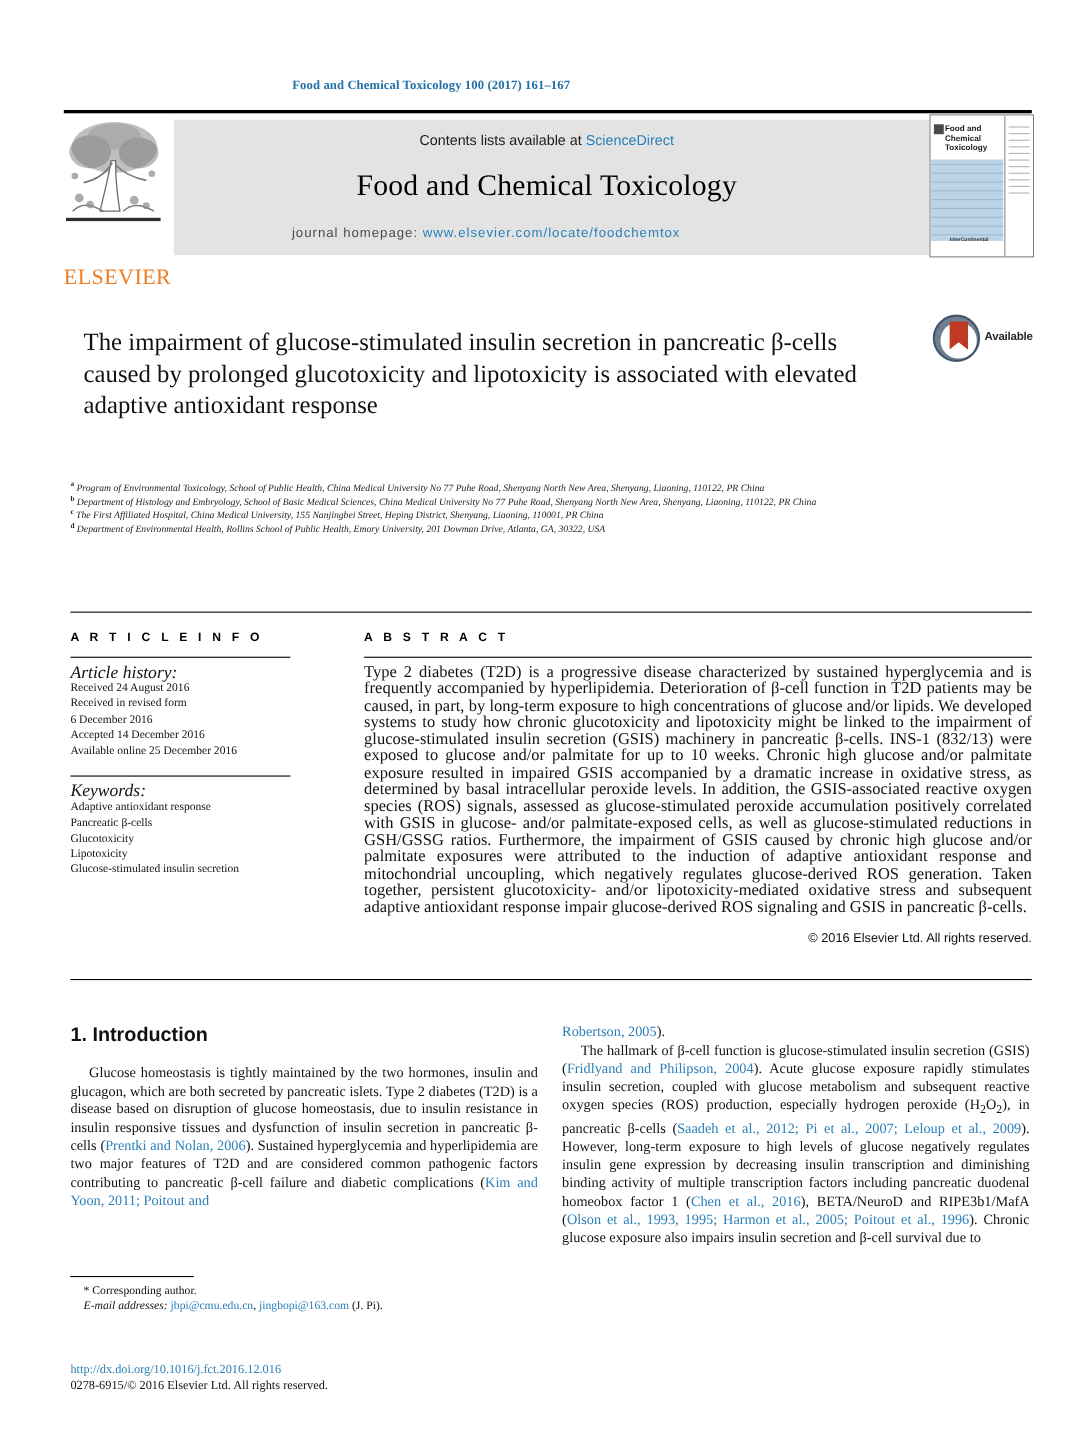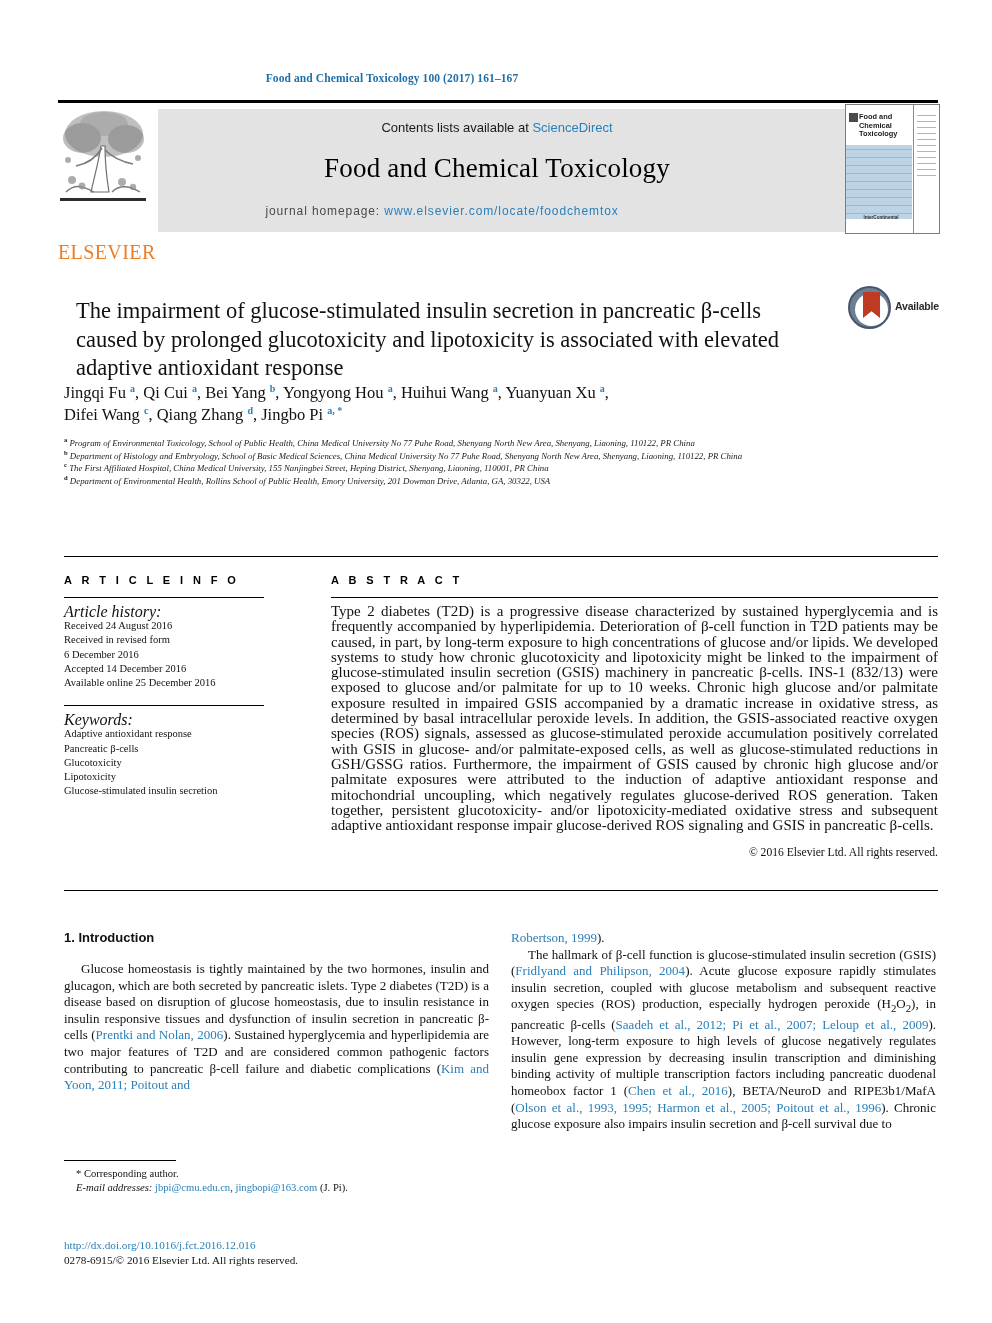--- a/index.html
+++ b/index.html
@@ -367,21 +367,21 @@
   }
   .abs-body {
     font-family: "Liberation Serif", serif;
     font-size: 15px;
     line-height: 15.3px;
     text-align: justify;
     color: #111;
     margin: 0;
   }
   .abs-copy {
-    font-family: Liberation Serif, serif;
+    font-family: Liberation Sans, sans-serif;
     font-size: 11.6px;
     line-height: 15.3px;
     text-align: right;
     color: #111;
     margin-top: 12px;
   }
   .rule-bottom {
     position: absolute;
     left: 64px;
     top: 890px;
@@ -398,21 +398,21 @@
     width: 425px;
   }
   .col-right {
     position: absolute;
     left: 511px;
     top: 930px;
     width: 425px;
   }
   .sec-title {
     font-family: "Liberation Sans", sans-serif;
-    font-size: 13px;
+    font-size: 18px;
     font-weight: bold;
     color: #111;
     margin: 0 0 16px 0;
   }
   .body-p {
     font-family: "Liberation Serif", serif;
     font-size: 13px;
     line-height: 16.6px;
     text-align: justify;
     color: #111;
@@ -549,24 +549,20 @@
   </div>
 
   <div class="crossmark">
     <div class="cm-disc">
       <div class="cm-inner"></div>
       <div class="cm-ribbon"></div>
     </div>
     <div class="cm-label">Available</div>
   </div>
 
-  <div class="authors">
-    <div>Jingqi Fu <sup>a</sup>, Qi Cui <sup>a</sup>, Bei Yang <sup>b</sup>, Yongyong Hou <sup>a</sup>, Huihui Wang <sup>a</sup>, Yuanyuan Xu <sup>a</sup>,</div>
-    <div>Difei Wang <sup>c</sup>, Qiang Zhang <sup>d</sup>, Jingbo Pi <sup>a, *</sup></div>
-  </div>
 
   <div class="affils">
     <p><sup>a</sup> Program of Environmental Toxicology, School of Public Health, China Medical University No 77 Puhe Road, Shenyang North New Area, Shenyang, Liaoning, 110122, PR China</p>
     <p><sup>b</sup> Department of Histology and Embryology, School of Basic Medical Sciences, China Medical University No 77 Puhe Road, Shenyang North New Area, Shenyang, Liaoning, 110122, PR China</p>
     <p><sup>c</sup> The First Affiliated Hospital, China Medical University, 155 Nanjingbei Street, Heping District, Shenyang, Liaoning, 110001, PR China</p>
     <p><sup>d</sup> Department of Environmental Health, Rollins School of Public Health, Emory University, 201 Dowman Drive, Atlanta, GA, 30322, USA</p>
   </div>
 
   <div class="rule-top"></div>
   <div class="sect-head info">A R T I C L E  I N F O</div>
@@ -596,21 +592,21 @@
     <div class="abs-copy">© 2016 Elsevier Ltd. All rights reserved.</div>
   </div>
   <div class="rule-bottom"></div>
 
   <div class="col-left">
     <h2 class="sec-title">1. Introduction</h2>
     <p class="body-p indent">Glucose homeostasis is tightly maintained by the two hormones, insulin and glucagon, which are both secreted by pancreatic islets. Type 2 diabetes (T2D) is a disease based on disruption of glucose homeostasis, due to insulin resistance in insulin responsive tissues and dysfunction of insulin secretion in pancreatic β-cells (<span class="ref">Prentki and Nolan, 2006</span>). Sustained hyperglycemia and hyperlipidemia are two major features of T2D and are considered common pathogenic factors contributing to pancreatic β-cell failure and diabetic complications (<span class="ref">Kim and Yoon, 2011; Poitout and</span></p>
   </div>
 
   <div class="col-right">
-    <p class="body-p"><span class="ref">Robertson, 1999</span>).</p>
+    <p class="body-p"><span class="ref">Robertson, 2005</span>).</p>
     <p class="body-p indent">The hallmark of β-cell function is glucose-stimulated insulin secretion (GSIS) (<span class="ref">Fridlyand and Philipson, 2004</span>). Acute glucose exposure rapidly stimulates insulin secretion, coupled with glucose metabolism and subsequent reactive oxygen species (ROS) production, especially hydrogen peroxide (H<sub>2</sub>O<sub>2</sub>), in pancreatic β-cells (<span class="ref">Saadeh et al., 2012; Pi et al., 2007; Leloup et al., 2009</span>). However, long-term exposure to high levels of glucose negatively regulates insulin gene expression by decreasing insulin transcription and diminishing binding activity of multiple transcription factors including pancreatic duodenal homeobox factor 1 (<span class="ref">Chen et al., 2016</span>), BETA/NeuroD and RIPE3b1/MafA (<span class="ref">Olson et al., 1993, 1995; Harmon et al., 2005; Poitout et al., 1996</span>). Chronic glucose exposure also impairs insulin secretion and β-cell survival due to</p>
   </div>
 
   <div class="footnote-wrap">
     <div class="fn-rule"></div>
     <div class="fn-line">* Corresponding author.</div>
     <div class="fn-line">
       <span class="em">E-mail addresses:</span>
       <span class="ref">jbpi@cmu.edu.cn</span><span>,</span>
       <span class="ref">jingbopi@163.com</span>

